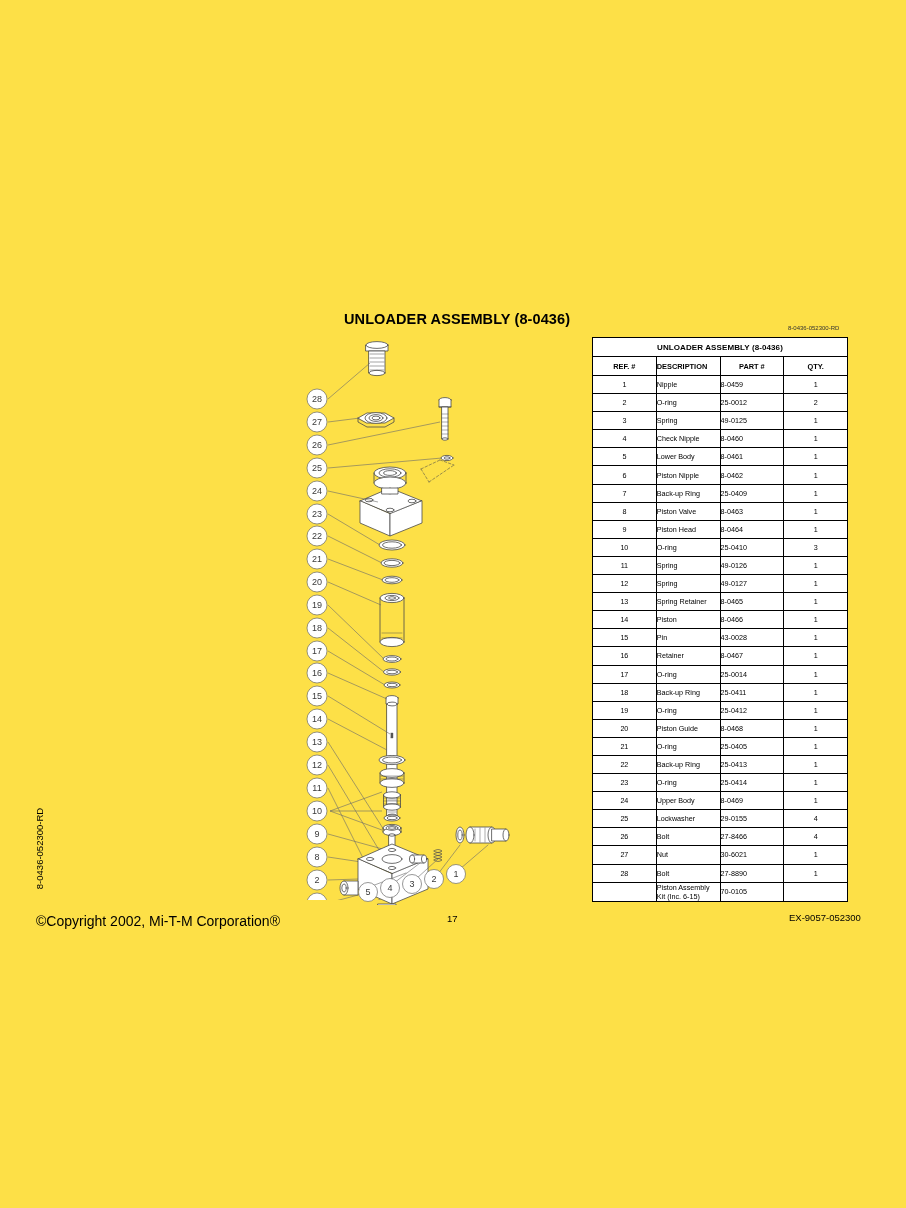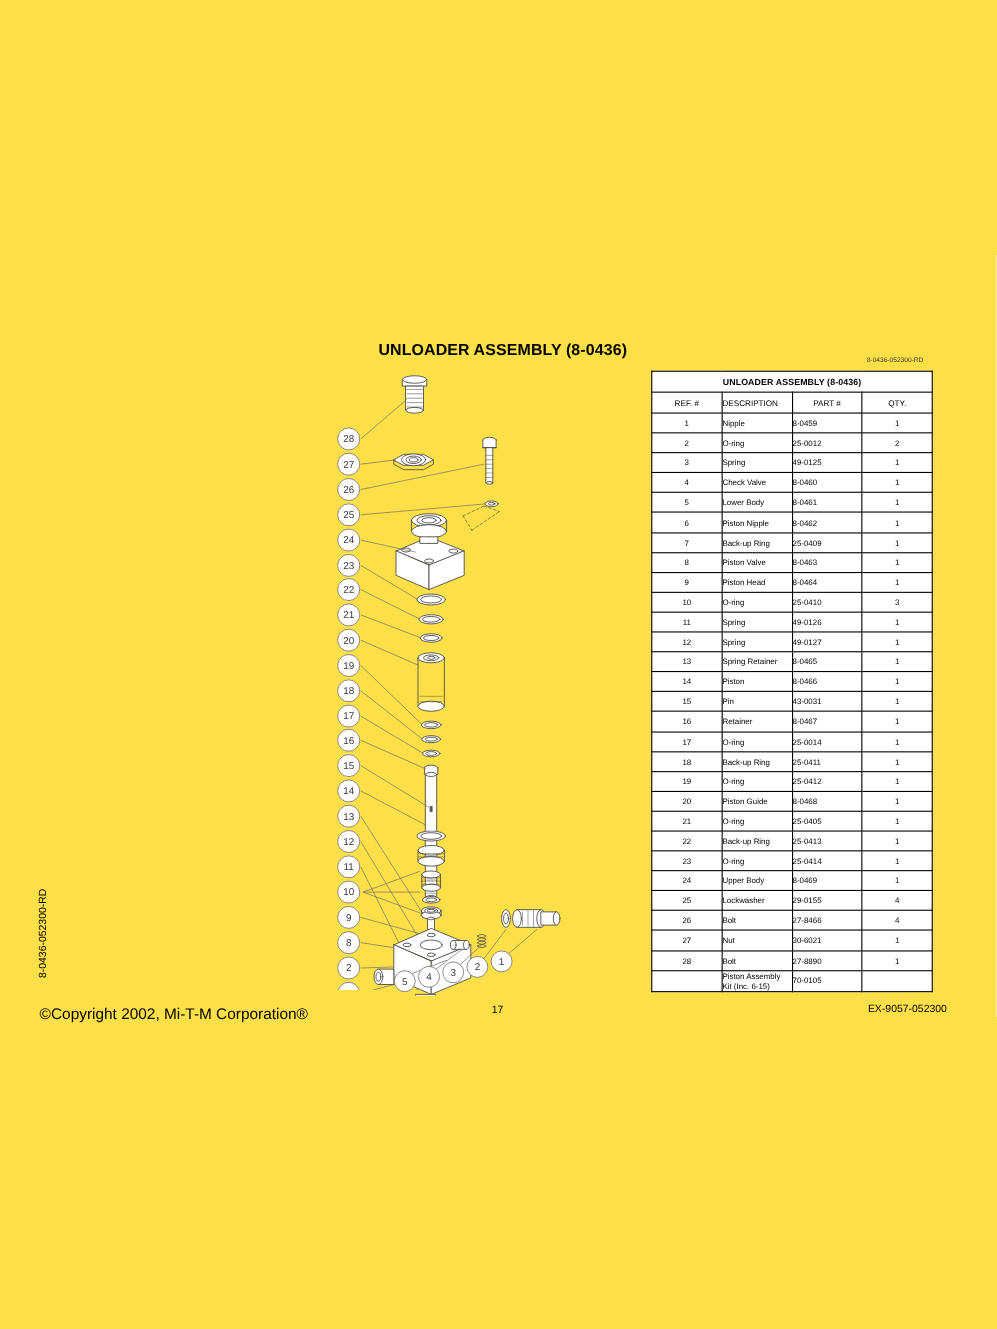--- a/index.html
+++ b/index.html
@@ -77,21 +77,21 @@
     box-sizing: border-box;
   }
   table.parts tr.title-row td {
     text-align: center;
     font-weight: bold;
     font-size: 8px;
     height: 19px;
     letter-spacing: 0.1px;
   }
   table.parts tr.head-row th {
-    font-weight: normal;
+    font-weight: bold;
     font-size: 7.4px;
     height: 19px;
   }
   th.c-ref, td.c-ref   { width: 38px;  text-align: center; }
   th.c-desc, td.c-desc { width: 122px; text-align: left; padding-left: 6px; }
   th.c-part, td.c-part { width: 56px;  text-align: center; }
   th.c-qty,  td.c-qty  { width: 40px;  text-align: center; }
   th.c-desc { padding-left: 6px; margin-top: 23px; }
   th.c-part { text-align: center; margin-left: 47px; }
   td.c-part { text-align: left; }
@@ -480,21 +480,21 @@
             <td class="c-qty">2</td>
           </tr>
           <tr>
             <td class="c-ref">3</td>
             <td class="c-desc">Spring</td>
             <td class="c-part">49-0125</td>
             <td class="c-qty">1</td>
           </tr>
           <tr>
             <td class="c-ref">4</td>
-            <td class="c-desc">Check Valve</td>
+            <td class="c-desc">Check Nipple</td>
             <td class="c-part">8-0460</td>
             <td class="c-qty">1</td>
           </tr>
           <tr>
             <td class="c-ref">5</td>
             <td class="c-desc">Lower Body</td>
             <td class="c-part">8-0461</td>
             <td class="c-qty">1</td>
           </tr>
           <tr>
@@ -547,21 +547,21 @@
           </tr>
           <tr>
             <td class="c-ref">14</td>
             <td class="c-desc">Piston</td>
             <td class="c-part">8-0466</td>
             <td class="c-qty">1</td>
           </tr>
           <tr>
             <td class="c-ref">15</td>
             <td class="c-desc">Pin</td>
-            <td class="c-part">43-0031</td>
+            <td class="c-part">43-0028</td>
             <td class="c-qty">1</td>
           </tr>
           <tr>
             <td class="c-ref">16</td>
             <td class="c-desc">Retainer</td>
             <td class="c-part">8-0467</td>
             <td class="c-qty">1</td>
           </tr>
           <tr>
             <td class="c-ref">17</td>

